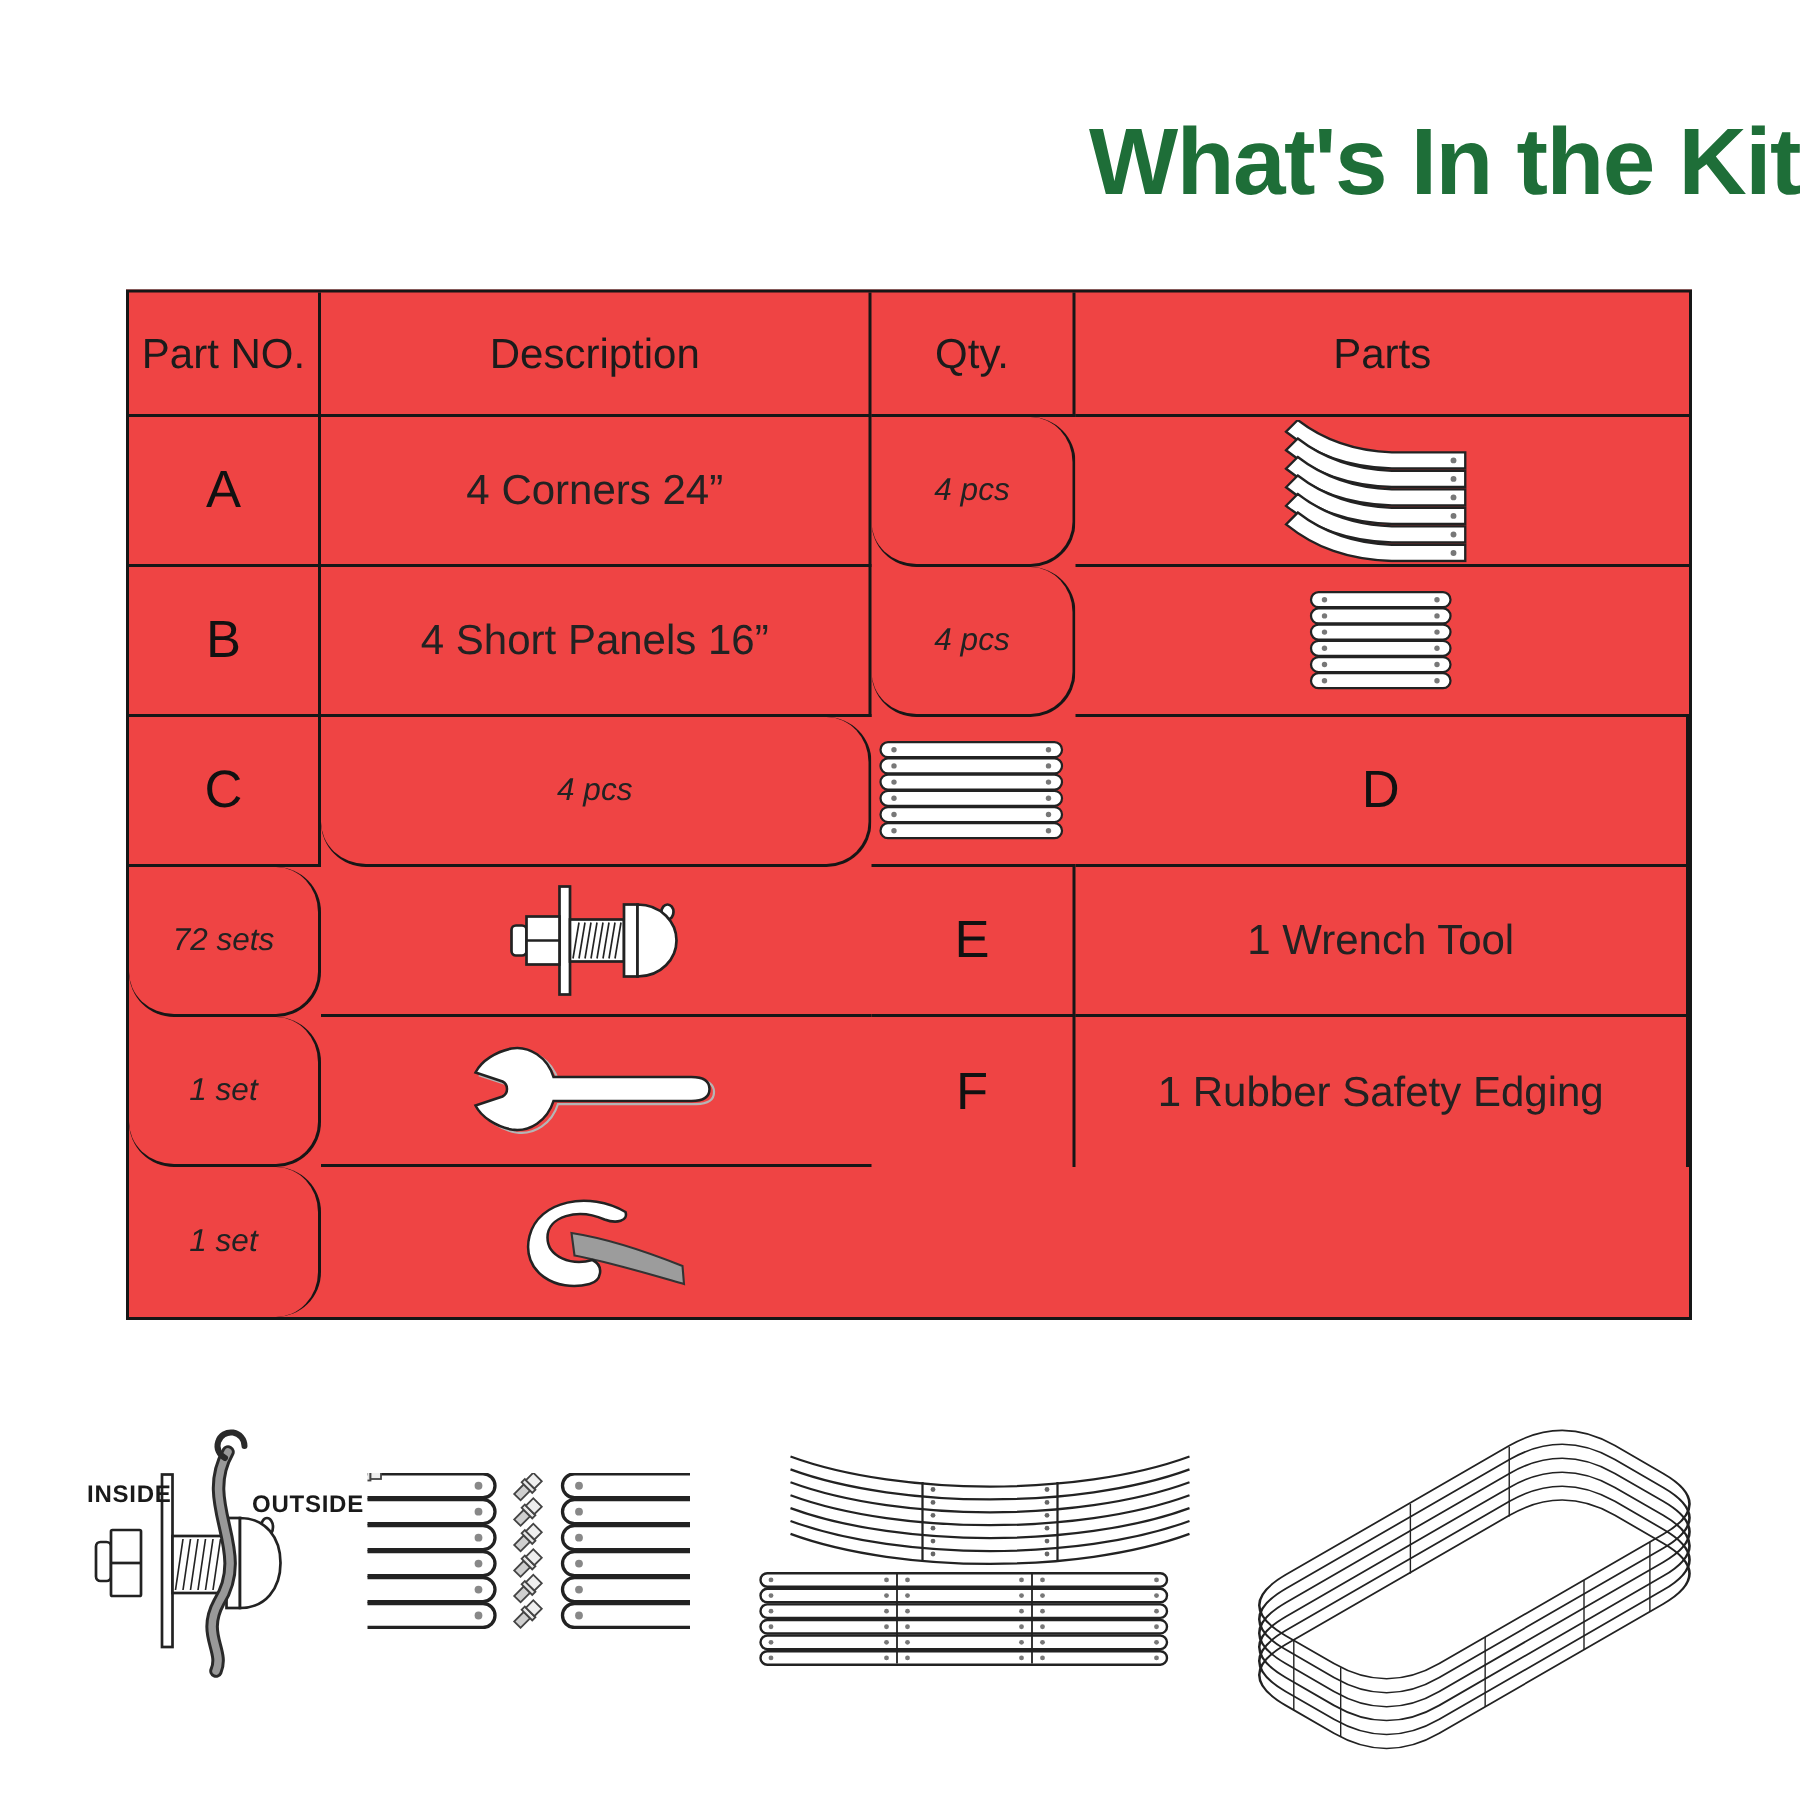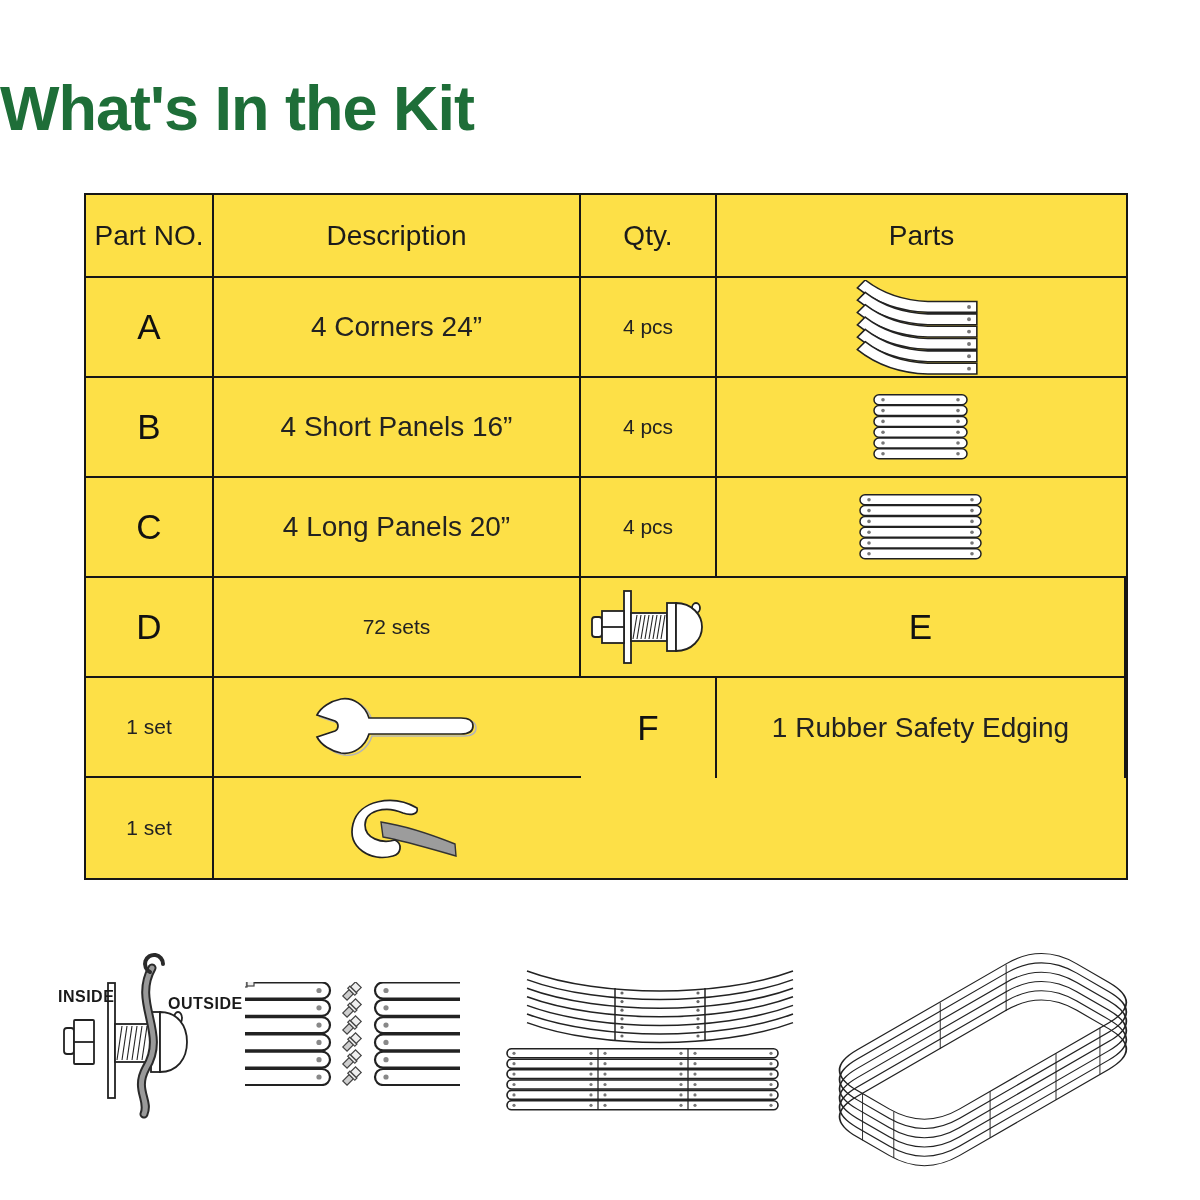--- a/index.html
+++ b/index.html
@@ -1,40 +1,40 @@
 <!DOCTYPE html>
 <html><head>
 <meta charset="utf-8">
 <style>
   html,body{margin:0;padding:0;}
   body{
     width:1200px;height:1200px;position:relative;background:#ffffff;
     font-family:"Liberation Sans", sans-serif;color:#1f1f1f;overflow:hidden;
   }
   .title{
-    position:absolute;top:72px;left:0;width:1200px;text-align:left;
+    position:absolute;top:72px;left:0;width:1200px;text-align:right;
     font-size:63px;font-weight:800;letter-spacing:-1px;color:#1e6e38;
   }
   .kit-table{
     position:absolute;left:84px;top:193px;width:1040px;
     display:grid;grid-template-columns:128px 367px 136px 409px;
     grid-template-rows:83px repeat(6,100px);
-    border:2px solid #161616;background:#fde047;
+    border:2px solid #161616;background:#ef4444;
   }
   .cell{
     border-right:2px solid #161616;border-bottom:2px solid #161616;
     display:flex;flex-direction:column;align-items:center;justify-content:center;
     text-align:center;
   }
   .cell.c4{border-right:none;}
   .cell.last-row{border-bottom:none;}
   .hdr{font-size:28px;color:#1b1b1b;}
   .part-letter{font-size:35px;color:#111;}
   .desc{font-size:28px;color:#222;line-height:1.45;}
-  .qty{font-size:21px;color:#222;}
+  .qty{font-size:21px;font-style:italic;color:#222;border-radius:30px;}
   .parts-art{display:flex;align-items:center;justify-content:center;}
   .bottom-band{position:absolute;left:0;top:930px;width:1000px;height:250px;}
   .illus{position:absolute;}
   .io-label{
     position:absolute;font-size:16px;font-weight:700;color:#1a1a1a;letter-spacing:0.5px;
   }
   svg{display:block;}
 </style>
 </head>
 <body>
@@ -85,21 +85,20 @@
             <use href="#slatB" y="21.6"></use>
             <use href="#slatB" y="32.4"></use>
           <use href="#slatB" y="43.2"></use>
             <use href="#slatB" y="54"></use>
         </g>
       </svg>
     </span>
   </div>
 
   <div class="cell c1 part-letter">C</div>
-  <div class="cell c2 desc">4 Long Panels 20”</div>
   <div class="cell c3 qty">4 pcs</div>
   <div class="cell c4 parts-art">
     <span>
       <svg width="128" height="66" viewBox="0 0 128 66">
         <g stroke="#222" stroke-width="1.5" fill="#fff">
           <g id="slatC">
               <rect x="2" y="0.8" width="121" height="10" rx="5"></rect>
               <circle cx="11" cy="5.8" r="1.8" fill="#777" stroke="none"></circle>
               <circle cx="114" cy="5.8" r="1.8" fill="#777" stroke="none"></circle>
             </g>
@@ -136,20 +135,21 @@
           </g>
           <ellipse cx="112" cy="23" rx="4" ry="5"></ellipse>
           <rect x="83" y="18" width="9" height="48"></rect>
           <path d="M92,18 C108,18 118,30 118,42 C118,54 108,66 92,66 Z"></path>
         </g>
       </svg>
     </span>
   </div>
 
   <div class="cell c1 part-letter">E</div>
+  <div class="cell c2 desc">1 Wrench Tool</div>
   <div class="cell c3 qty">1 set</div>
   <div class="cell c4 parts-art">
     <span>
       <svg width="190" height="76" viewBox="0 0 190 76">
         <path d="M66,29 L158,29 Q170,29 170,37 Q170,45 158,45 L66,45 C62,58 50,66 38,64 C28,62 18,56 14,48 L32,42 C36,40 36,34 32,32 L14,26 C18,18 28,12 38,10 C50,8 62,16 66,29 Z" transform="translate(3,2)" fill="none" stroke="#b5b5b5" stroke-width="1.5"></path>
         <path d="M66,29 L158,29 Q170,29 170,37 Q170,45 158,45 L66,45 C62,58 50,66 38,64 C28,62 18,56 14,48 L32,42 C36,40 36,34 32,32 L14,26 C18,18 28,12 38,10 C50,8 62,16 66,29 Z" fill="#fff" stroke="#222" stroke-width="1.7"></path>
       </svg>
     </span>
   </div>
 

